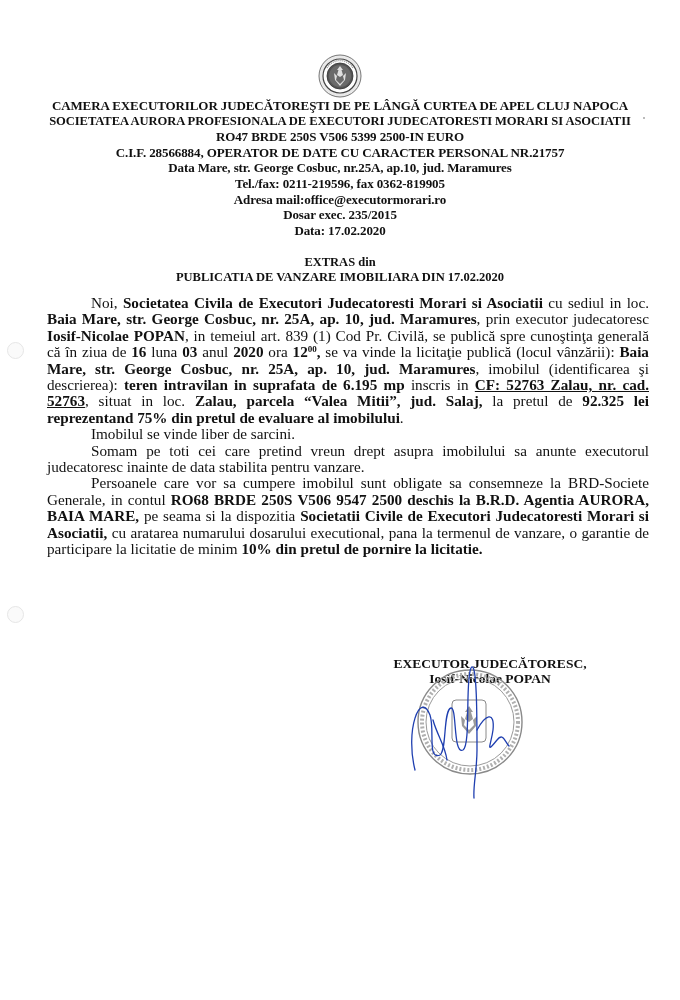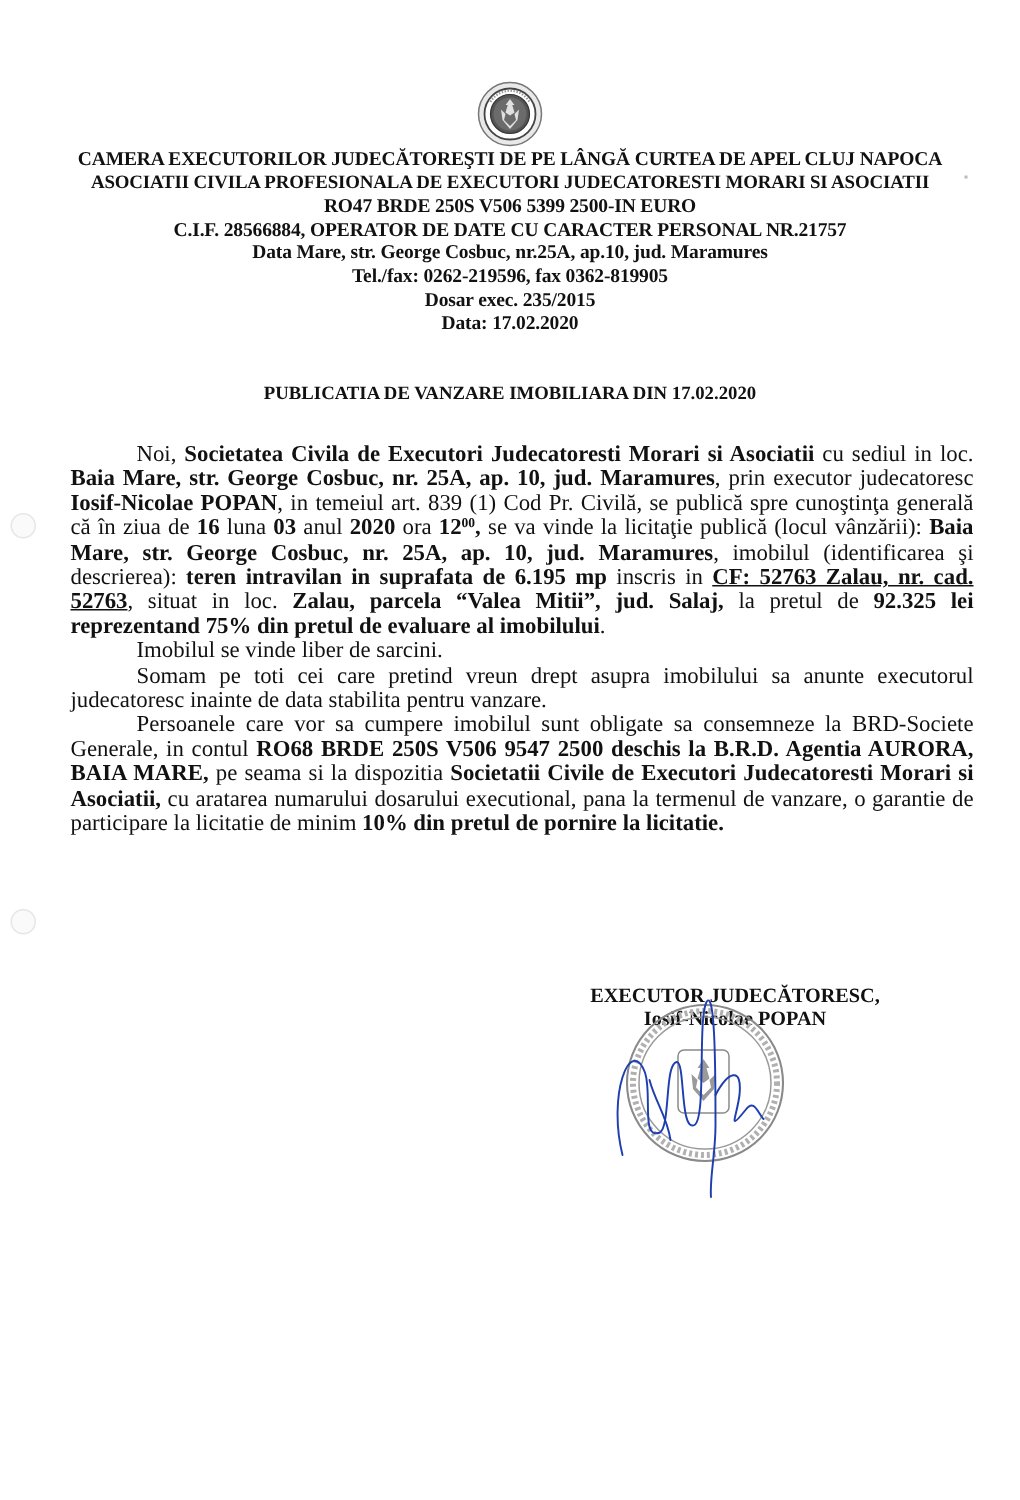--- a/index.html
+++ b/index.html
@@ -50,32 +50,34 @@
     <circle cx="22" cy="22" r="21" fill="#e9e9e9" stroke="#777" stroke-width="1"></circle>
     <circle cx="22" cy="22" r="17" fill="#fff" stroke="#444" stroke-width="1.2"></circle>
     <circle cx="22" cy="22" r="13" fill="#555" stroke="#333" stroke-width="0.8"></circle>
     <circle cx="22" cy="22" r="11" fill="#6b6b6b"></circle>
     <path d="M22 12 l3 4 -1.5 0 1.5 5 -3 2 -3 -2 1.5 -5 -1.5 0z M16 19 l3 3 -1 4 4 4 4 -4 -1 -4 3 -3 -1 7 -5 6 -5 -6z" fill="#e0e0e0"></path>
     <path d="M9 14 A15 15 0 0 1 35 14" fill="none" stroke="#999" stroke-width="1.5" stroke-dasharray="1 1"></path>
   </svg>
 
   <div class="header">
     <div class="line">CAMERA EXECUTORILOR JUDECĂTOREŞTI DE PE LÂNGĂ CURTEA DE APEL CLUJ NAPOCA</div>
-    <div class="line l2">ASOCIATII CIVILA PROFESIONALA DE EXECUTORI JUDECATORESTI MORARI SI ASOCIATII</div>
+    <div class="line l2">SOCIETATEA AURORA PROFESIONALA DE EXECUTORI JUDECATORESTI MORARI SI ASOCIATII</div>
     <div class="line">RO47 BRDE 250S V506 5399 2500-IN EURO</div>
     <div class="line">C.I.F.  28566884, OPERATOR DE DATE CU CARACTER PERSONAL NR.21757</div>
     <div class="line">Data Mare, str. George Cosbuc, nr.25A, ap.10, jud. Maramures</div>
-    <div class="line">Tel./fax: 0262-219596,  fax 0362-819905</div>
+    <div class="line">Tel./fax: 0211-219596,  fax 0362-819905</div>
+    <div class="line">Adresa mail:office@executormorari.ro</div>
     <div class="line">Dosar exec. 235/2015</div>
     <div class="line">Data: 17.02.2020</div>
   </div>
 
   <div class="margin-dot"></div>
 
   <div class="title">
+    <div>EXTRAS din</div>
     <div>PUBLICATIA DE VANZARE IMOBILIARA DIN 17.02.2020</div>
   </div>
 
   <div class="body">
     <p><span>Noi, </span><b>Societatea Civila de Executori Judecatoresti Morari si Asociatii</b><span> cu sediul in loc. </span><b>Baia Mare, str. George Cosbuc, nr. 25A, ap. 10, jud. Maramures</b><span>, prin executor judecatoresc </span><b>Iosif-Nicolae POPAN</b><span>, in temeiul art. 839 (1) Cod Pr. Civilă, se publică spre cunoştinţa generală că în ziua de </span><b>16</b><span> luna </span><b>03</b><span> anul </span><b>2020</b><span> ora </span><b>12</b><sup>00</sup><b>,</b><span> se va vinde la licitaţie publică (locul vânzării): </span><b>Baia Mare, str. George Cosbuc, nr. 25A, ap. 10, jud. Maramures</b><span>, imobilul (identificarea şi descrierea): </span><b>teren intravilan in suprafata de 6.195 mp</b><span> inscris in </span><b><u>CF: 52763 Zalau, nr. cad. 52763</u></b><span>, situat in loc. </span><b>Zalau, parcela “Valea Mitii”, jud. Salaj,</b><span> la pretul de </span><b>92.325 lei reprezentand 75% din pretul de evaluare al imobilului</b><span>.</span></p>
     <p>Imobilul se vinde liber de sarcini.</p>
     <p>Somam pe toti cei care pretind vreun drept asupra imobilului sa anunte executorul judecatoresc inainte de data stabilita pentru vanzare.</p>
     <p><span>Persoanele care vor sa cumpere imobilul sunt obligate sa consemneze la BRD-Societe Generale, in contul </span><b>RO68 BRDE 250S V506 9547 2500  deschis la B.R.D. Agentia AURORA, BAIA MARE,</b><span> pe seama si la dispozitia </span><b>Societatii Civile de Executori Judecatoresti Morari si Asociatii,</b><span> cu aratarea numarului dosarului executional, pana la termenul de vanzare, o garantie de participare la licitatie de minim </span><b>10% din pretul de pornire la licitatie.</b></p>
   </div>
 

